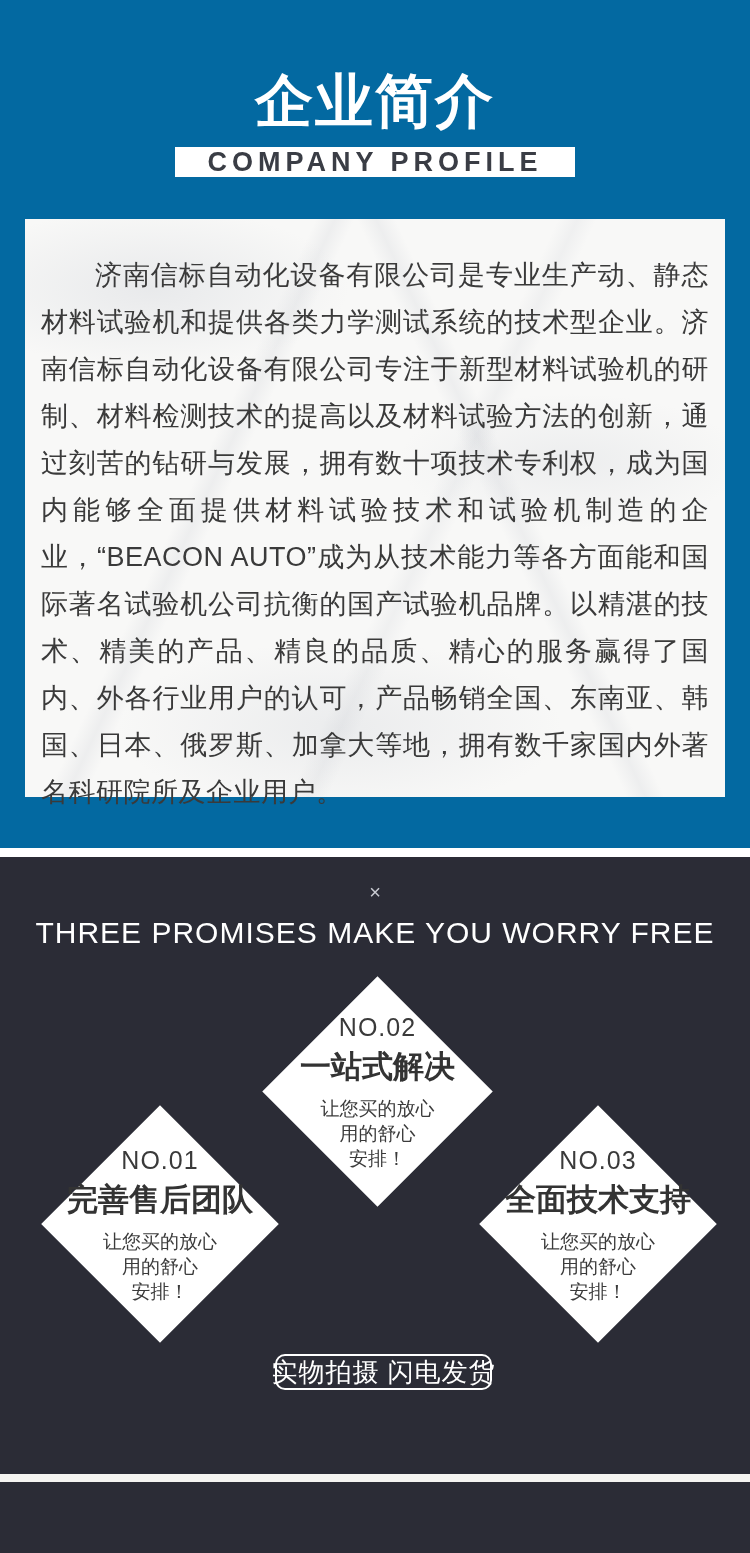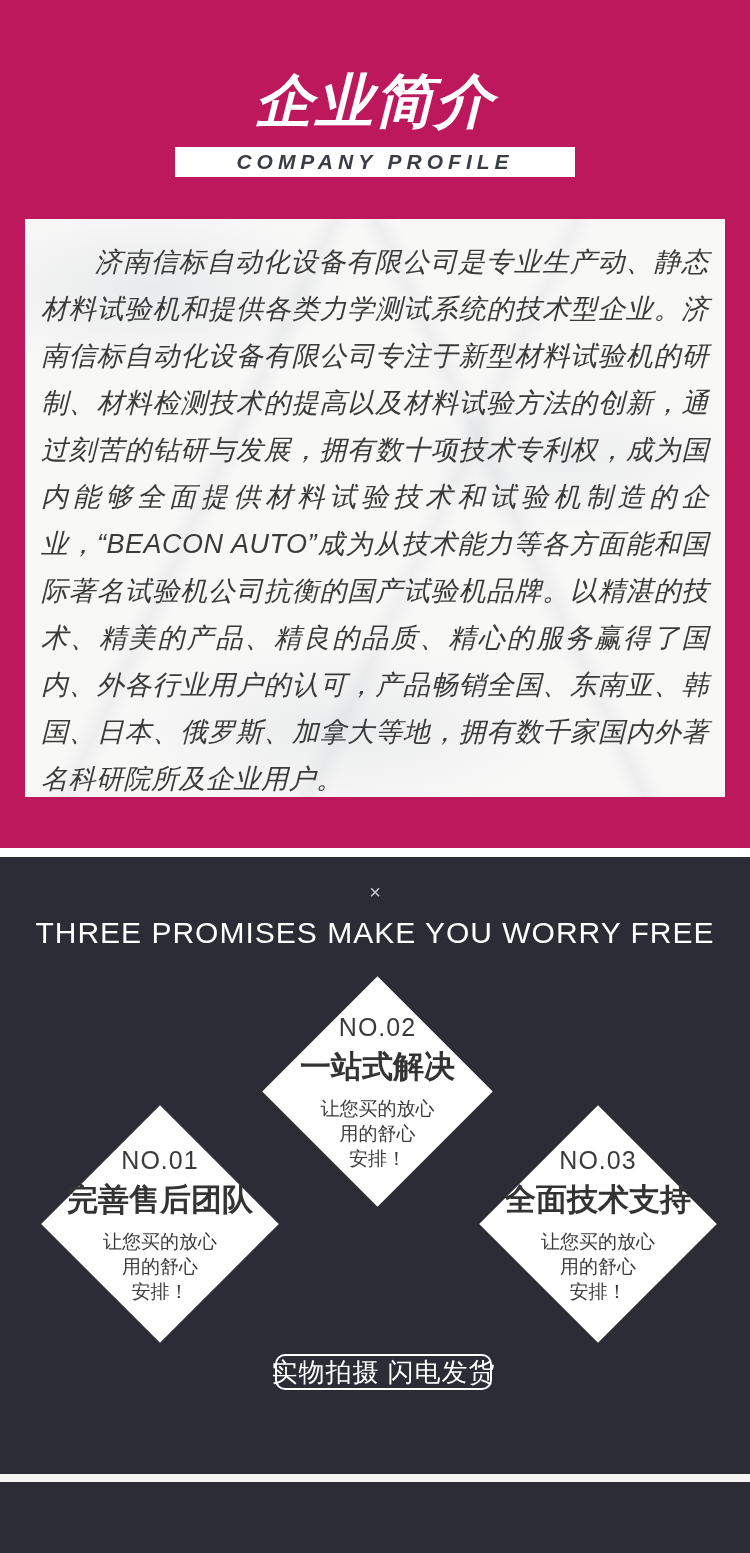--- a/index.html
+++ b/index.html
@@ -5,47 +5,47 @@
   html,body{margin:0;padding:0;}
   body{
     width:750px;
     background:#2b2c36;
     font-family:"Liberation Sans","DejaVu Sans",sans-serif;
     -webkit-font-smoothing:antialiased;
   }
   .page{width:750px;overflow:hidden;}
 
   
-  .profile-section{height:848px;background:#be185d;font-style:italic;}
+  .profile-section{height:848px;background:#0369a1;}
   .title-cn{
     padding-top:66px;
     text-align:center;
     font-size:58px;
     line-height:70px;
     font-weight:800;
     color:#ffffff;
     letter-spacing:2px;
   }
   .title-bar{
     width:400px;height:30px;
     margin:11px auto 0;
     background:#ffffff;
     display:flex;align-items:center;justify-content:center;
   }
   .title-en{
-    font-size:21px;
+    font-size:27px;
     font-weight:700;
     letter-spacing:5px;
     color:#3a3d45;
   }
   .profile-box{
     width:700px;height:578px;
     margin:42px auto 0;
     box-sizing:border-box;
-    padding:20px 16px 0;
+    padding:33px 16px 0;
     background-color:#f8f8f7;
     background-image:
       radial-gradient(ellipse 320px 130px at 18% 12%, rgba(170,176,188,0.20), transparent 62%),
       radial-gradient(ellipse 280px 110px at 78% 42%, rgba(170,176,188,0.15), transparent 62%),
       radial-gradient(ellipse 360px 140px at 45% 88%, rgba(170,176,188,0.17), transparent 62%),
       linear-gradient(115deg, transparent 30%, rgba(150,156,170,0.11) 32%, transparent 34%, transparent 55%, rgba(150,156,170,0.09) 57%, transparent 59%),
       linear-gradient(65deg, transparent 62%, rgba(150,156,170,0.11) 64%, transparent 66%);
   }
   .profile-text{
     font-size:27px;

